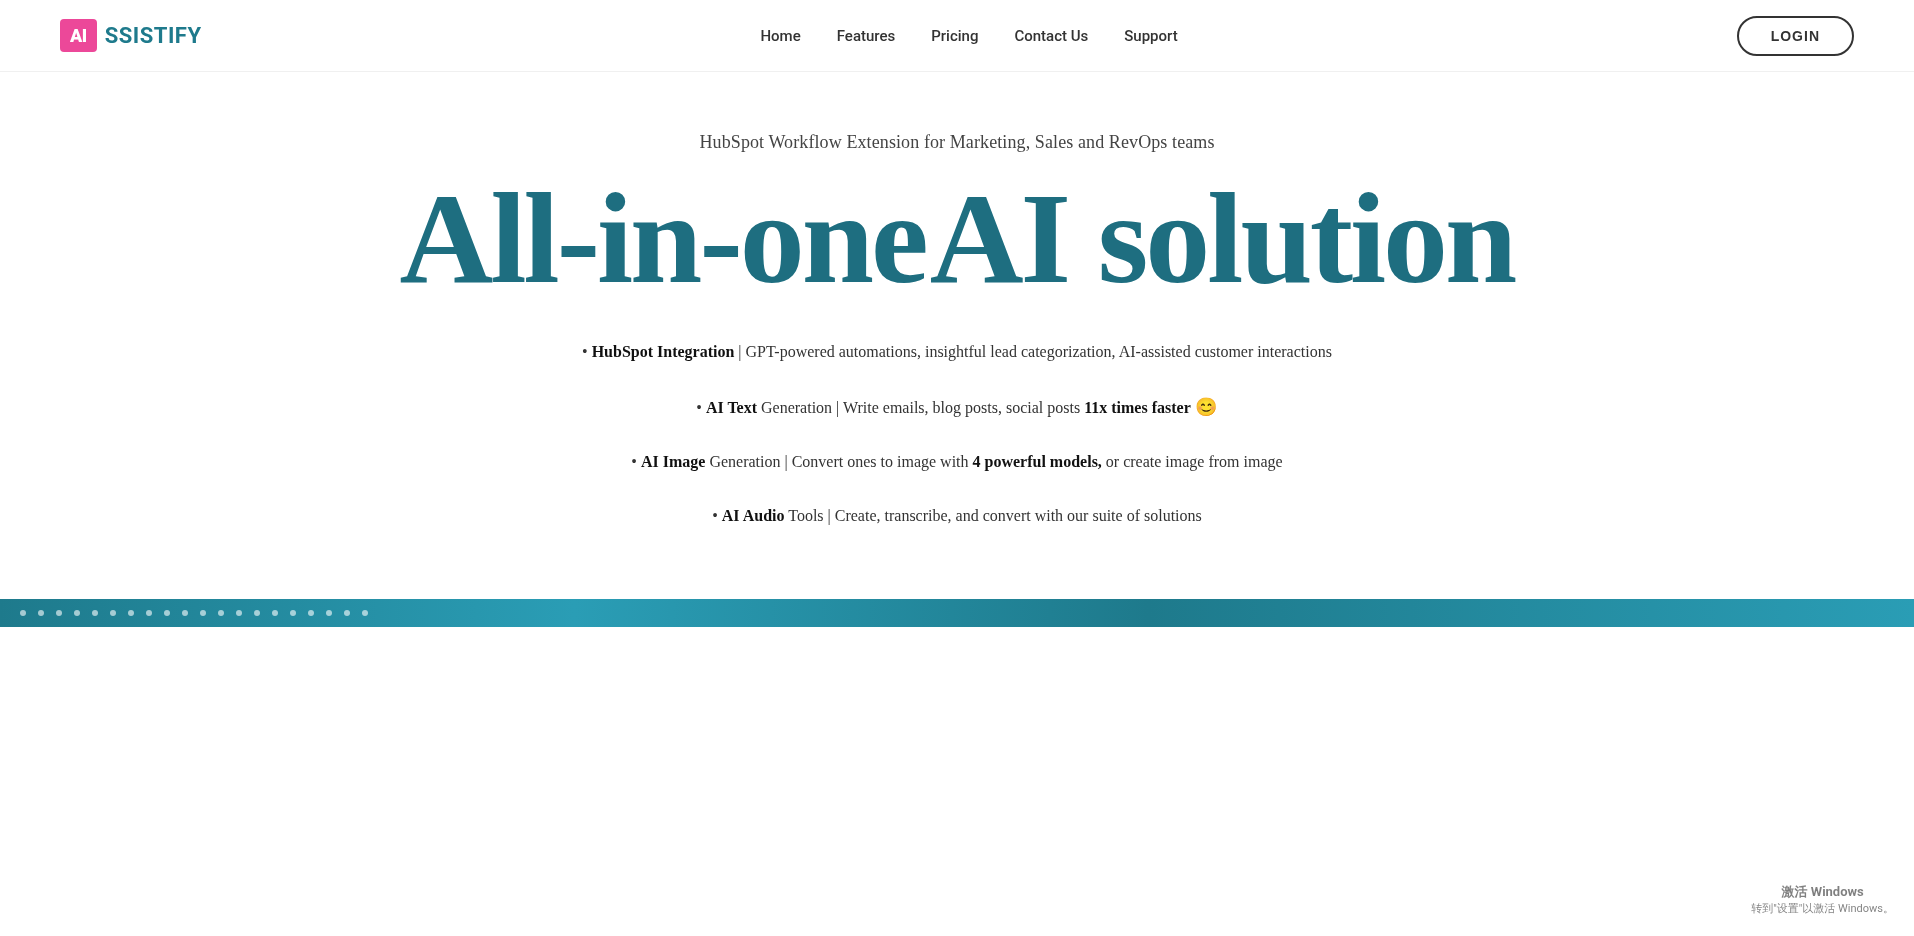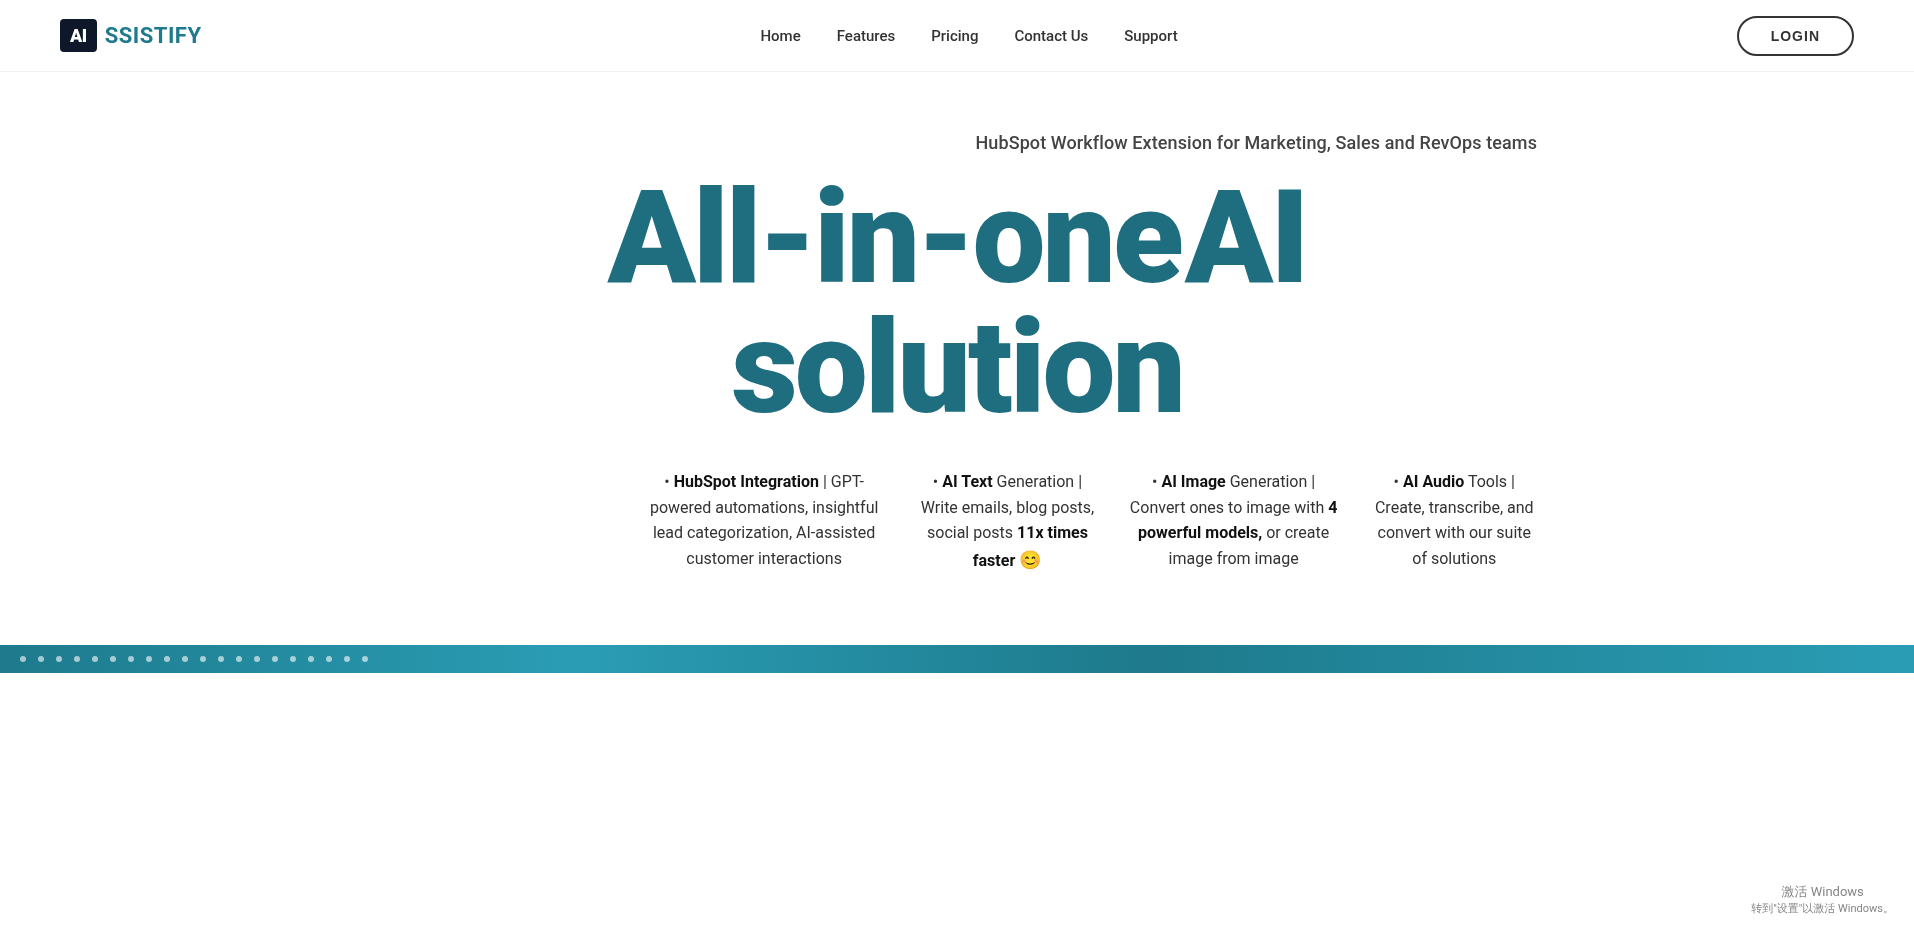--- a/index.html
+++ b/index.html
@@ -30,21 +30,21 @@
     }
 
     .navbar-logo {
       display: flex;
       align-items: center;
       gap: 8px;
       text-decoration: none;
     }
 
     .logo-box {
-      background: #0f172a;
+      background: #ec4899;
       color: #ffffff;
       font-weight: 900;
       font-size: 18px;
       padding: 6px 10px;
       border-radius: 4px;
       letter-spacing: -0.5px;
     }
 
     .logo-text {
       font-size: 22px;
@@ -80,25 +80,26 @@
       cursor: pointer;
       letter-spacing: 1px;
       text-transform: uppercase;
       transition: all 0.2s;
     }
 
     
     .hero {
       display: flex;
       flex-direction: column;
-      align-items: flex-end;
+      align-items: center;
       text-align: center;
       padding: 60px 20px 40px;
       max-width: 1200px;
       margin: 0 auto;
+      font-family: Liberation Serif, serif;
     }
 
     .hero-subtitle {
       font-size: 18px;
       font-weight: 500;
       color: #444444;
       margin-bottom: 20px;
       letter-spacing: 0.1px;
     }
 
@@ -108,21 +109,21 @@
       color: #1e6e80;
       line-height: 1.0;
       letter-spacing: -3px;
       margin-bottom: 0;
     }
 
     
     .features-list {
       margin-top: 36px;
       display: flex;
-      flex-direction: row;
+      flex-direction: column;
       gap: 28px;
       width: 100%;
       max-width: 900px;
     }
 
     .feature-item {
       font-size: 16px;
       color: #333333;
       line-height: 1.6;
     }
@@ -174,21 +175,21 @@
       right: 20px;
       font-size: 12px;
       color: rgba(0,0,0,0.5);
       text-align: center;
       pointer-events: none;
       z-index: 999;
     }
 
     .windows-watermark .line1 {
       font-size: 13px;
-      font-weight: 400;
+      font-weight: 700;
     }
 
     .windows-watermark .line2 {
       font-size: 11px;
     }
 
     .emoji {
       font-size: 18px;
     }
   </style>

